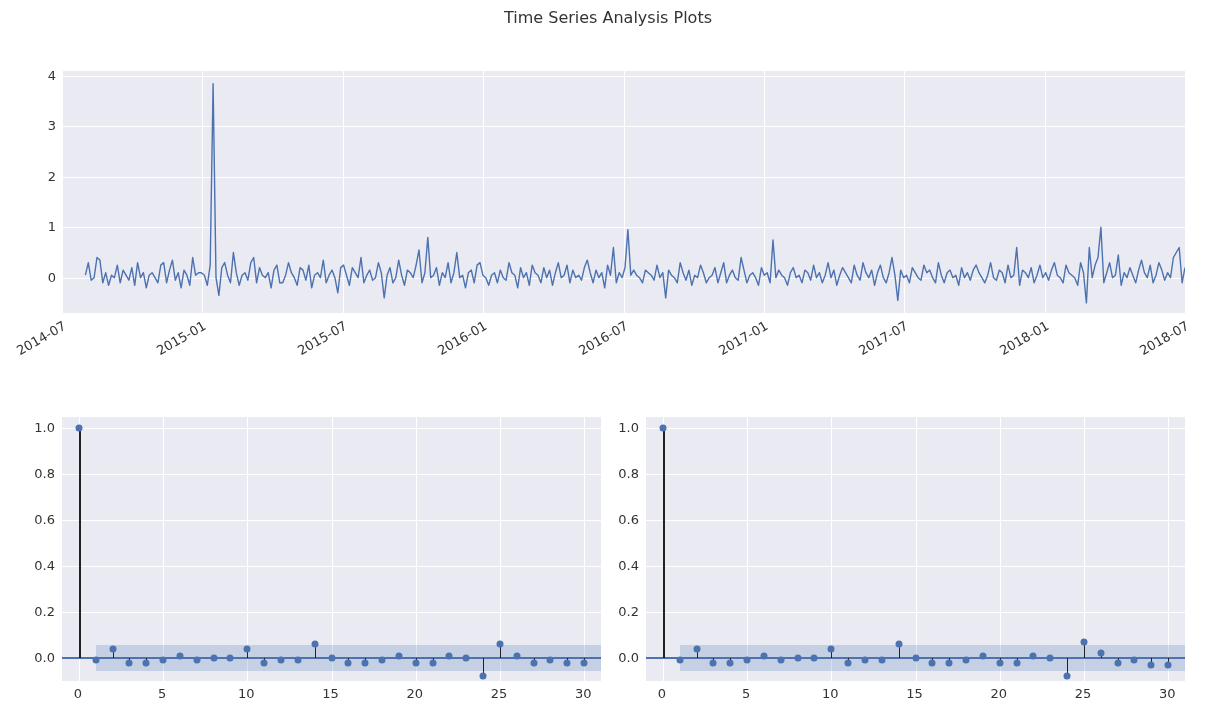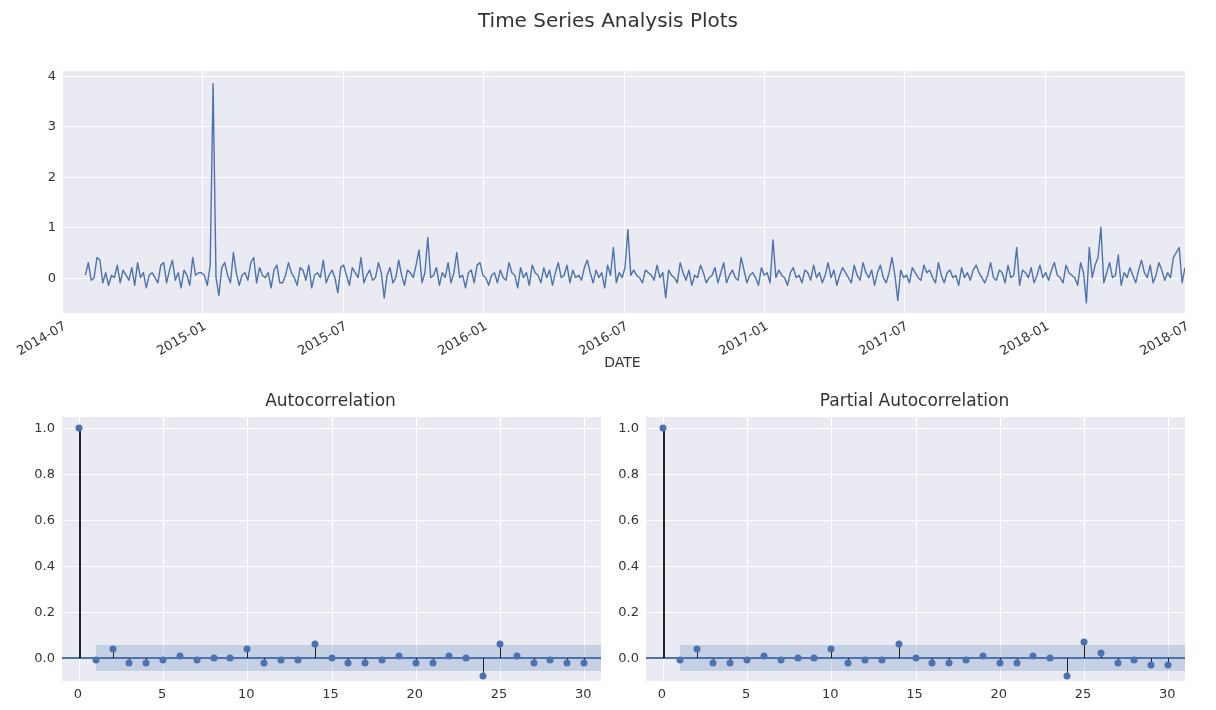--- a/index.html
+++ b/index.html
@@ -15,21 +15,21 @@
     position: relative;
     width: 1216px;
     height: 710px;
   }
   .title-block {
     position: absolute;
     top: 8px;
     left: 0;
     width: 100%;
     text-align: center;
-    font-size: 20px;
+    font-size: 16px;
     color: #333333;
     line-height: 1.25;
   }
   .title-line { display: block; }
 
   .axes {
     position: absolute;
     background: #eaeaf2;
     border: 1px solid #ffffff;
   }
@@ -133,23 +133,21 @@
       <div class="tick-label-x" style="left:1043.625px; top:318px; transform: translateX(-100%) rotate(-30deg);">2018-01</div>
       <div class="tick-label-x" style="left:1184px; top:318px; transform: translateX(-100%) rotate(-30deg);">2018-07</div>
     </div>
   <div id="ax-ts-ylabels">
       <div class="tick-label-y" style="left:30px; top:276.7083333333333px; width:26px;">0</div>
       <div class="tick-label-y" style="left:30px; top:226.29166666666666px; width:26px;">1</div>
       <div class="tick-label-y" style="left:30px; top:175.87499999999997px; width:26px;">2</div>
       <div class="tick-label-y" style="left:30px; top:125.45833333333331px; width:26px;">3</div>
       <div class="tick-label-y" style="left:30px; top:75.04166666666666px; width:26px;">4</div>
     </div>
-  <div class="xlabel" style="left:61px; top:354px; width:1123px;"><span>DATE</span></div>
-
-  <div class="subtitle" style="left:61px; top:390px; width:539px;"><span>Autocorrelation</span></div>
+
   <div id="ax-acf" class="axes" style="left:61px; top:416px; width:539px; height:264px;">
   <div class="grid-h" style="top:241.04347826086956px;"></div>
       <div class="grid-h" style="top:195.1304347826087px;"></div>
       <div class="grid-h" style="top:149.21739130434784px;"></div>
       <div class="grid-h" style="top:103.30434782608697px;"></div>
       <div class="grid-h" style="top:57.39130434782612px;"></div>
       <div class="grid-h" style="top:11.478260869565247px;"></div>
       <div class="grid-v" style="left:16.84375px;"></div>
       <div class="grid-v" style="left:101.0625px;"></div>
       <div class="grid-v" style="left:185.28125px;"></div>
@@ -233,21 +231,20 @@
     </div>
   <div id="ax-acf-ylabels">
       <div class="tick-label-y" style="left:27px; top:657.0434782608695px; width:28px;">0.0</div>
       <div class="tick-label-y" style="left:27px; top:611.1304347826087px; width:28px;">0.2</div>
       <div class="tick-label-y" style="left:27px; top:565.2173913043479px; width:28px;">0.4</div>
       <div class="tick-label-y" style="left:27px; top:519.304347826087px; width:28px;">0.6</div>
       <div class="tick-label-y" style="left:27px; top:473.3913043478261px; width:28px;">0.8</div>
       <div class="tick-label-y" style="left:27px; top:427.47826086956525px; width:28px;">1.0</div>
     </div>
 
-  <div class="subtitle" style="left:645px; top:390px; width:539px;"><span>Partial Autocorrelation</span></div>
   <div id="ax-pacf" class="axes" style="left:645px; top:416px; width:539px; height:264px;">
   <div class="grid-h" style="top:241.04347826086956px;"></div>
       <div class="grid-h" style="top:195.1304347826087px;"></div>
       <div class="grid-h" style="top:149.21739130434784px;"></div>
       <div class="grid-h" style="top:103.30434782608697px;"></div>
       <div class="grid-h" style="top:57.39130434782612px;"></div>
       <div class="grid-h" style="top:11.478260869565247px;"></div>
       <div class="grid-v" style="left:16.84375px;"></div>
       <div class="grid-v" style="left:101.0625px;"></div>
       <div class="grid-v" style="left:185.28125px;"></div>

